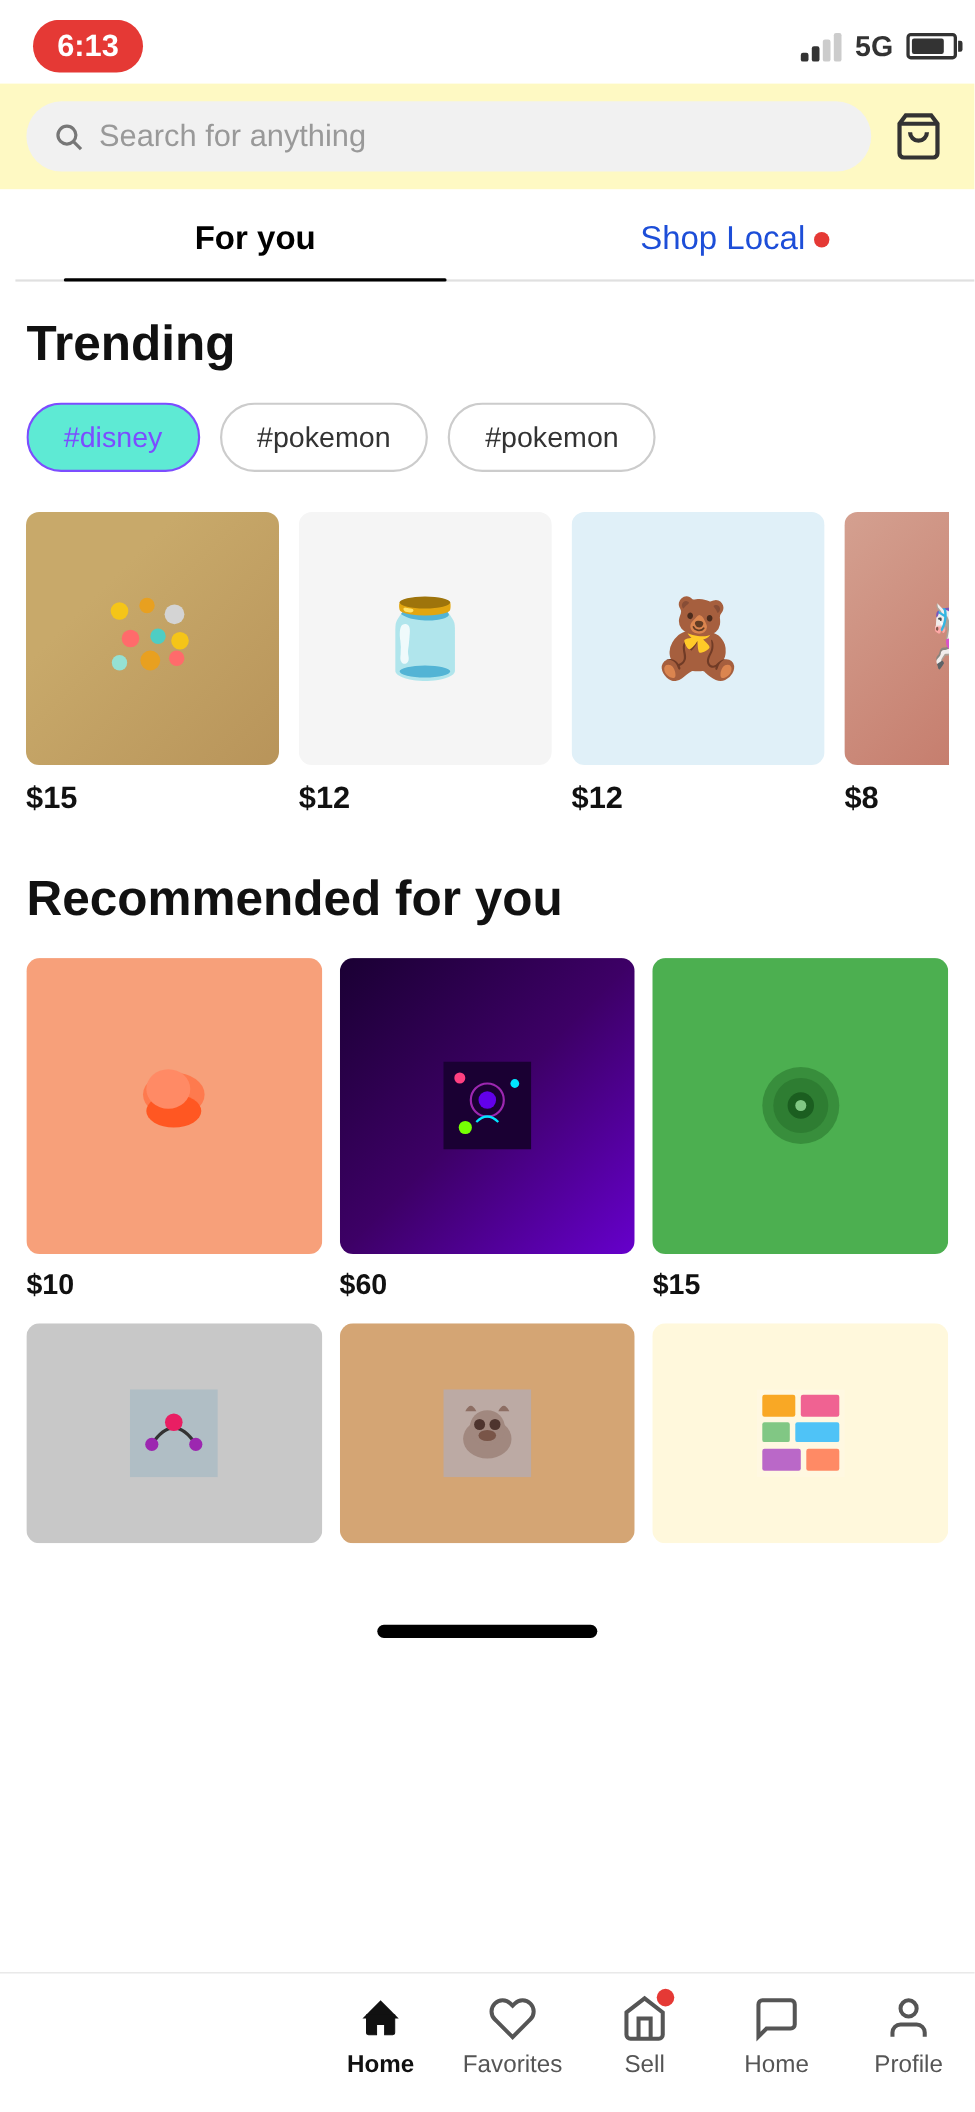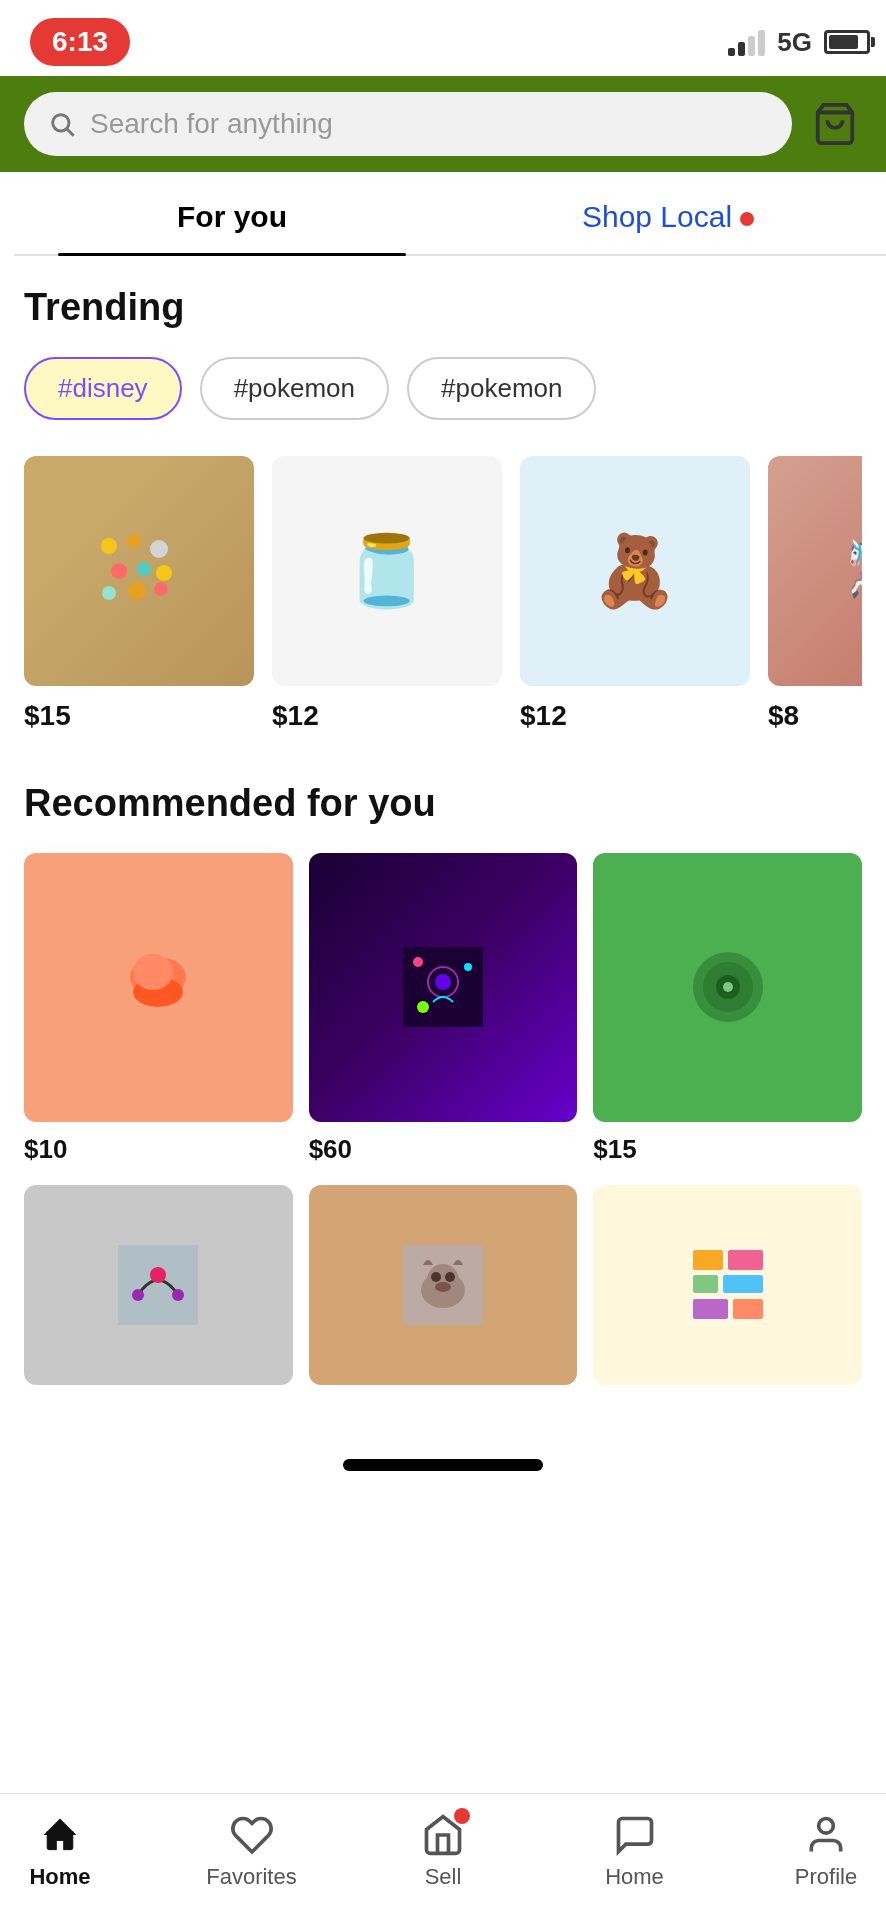--- a/index.html
+++ b/index.html
@@ -74,21 +74,21 @@
     .battery-fill {
       height: 100%;
       width: 80%;
       background: #333;
       border-radius: 2px;
     }
 
     
     .search-bar-container {
       padding: 16px 24px;
-      background: #4d7c0f;
+      background: #fef9c3;
     }
     .search-bar {
       display: flex;
       align-items: center;
       gap: 16px;
     }
     .search-input-wrapper {
       flex: 1;
       display: flex;
       align-items: center;
@@ -155,21 +155,21 @@
       vertical-align: middle;
     }
 
     
     .main-content {
       padding: 30px 24px;
     }
 
     
     .section-title {
-      font-size: 38px;
+      font-size: 45px;
       font-weight: 700;
       color: #111;
       margin-bottom: 28px;
     }
 
     .hashtag-row {
       display: flex;
       gap: 18px;
       overflow-x: auto;
       margin-bottom: 36px;
@@ -183,21 +183,21 @@
       font-size: 26px;
       font-weight: 500;
       border: 2px solid #ccc;
       background: #fff;
       color: #333;
       cursor: pointer;
     }
     .hashtag-chip.active {
       border-color: #7c4dff;
       color: #7c4dff;
-      background: #fef9c3;
+      background: #5eead4;
     }
 
     
     .product-grid {
       display: flex;
       gap: 18px;
       overflow-x: auto;
       margin-bottom: 50px;
       scrollbar-width: none;
     }
@@ -331,21 +331,21 @@
 
     
     .bottom-nav {
       position: fixed;
       bottom: 0;
       left: 0;
       width: 886px;
       background: #fff;
       border-top: 1px solid #e0e0e0;
       display: flex;
-      justify-content: space-between;
+      justify-content: flex-end;
       padding: 18px 0 30px 0;
     }
     .nav-item {
       display: flex;
       flex-direction: column;
       align-items: center;
       gap: 6px;
       cursor: pointer;
       min-width: 120px;
     }

